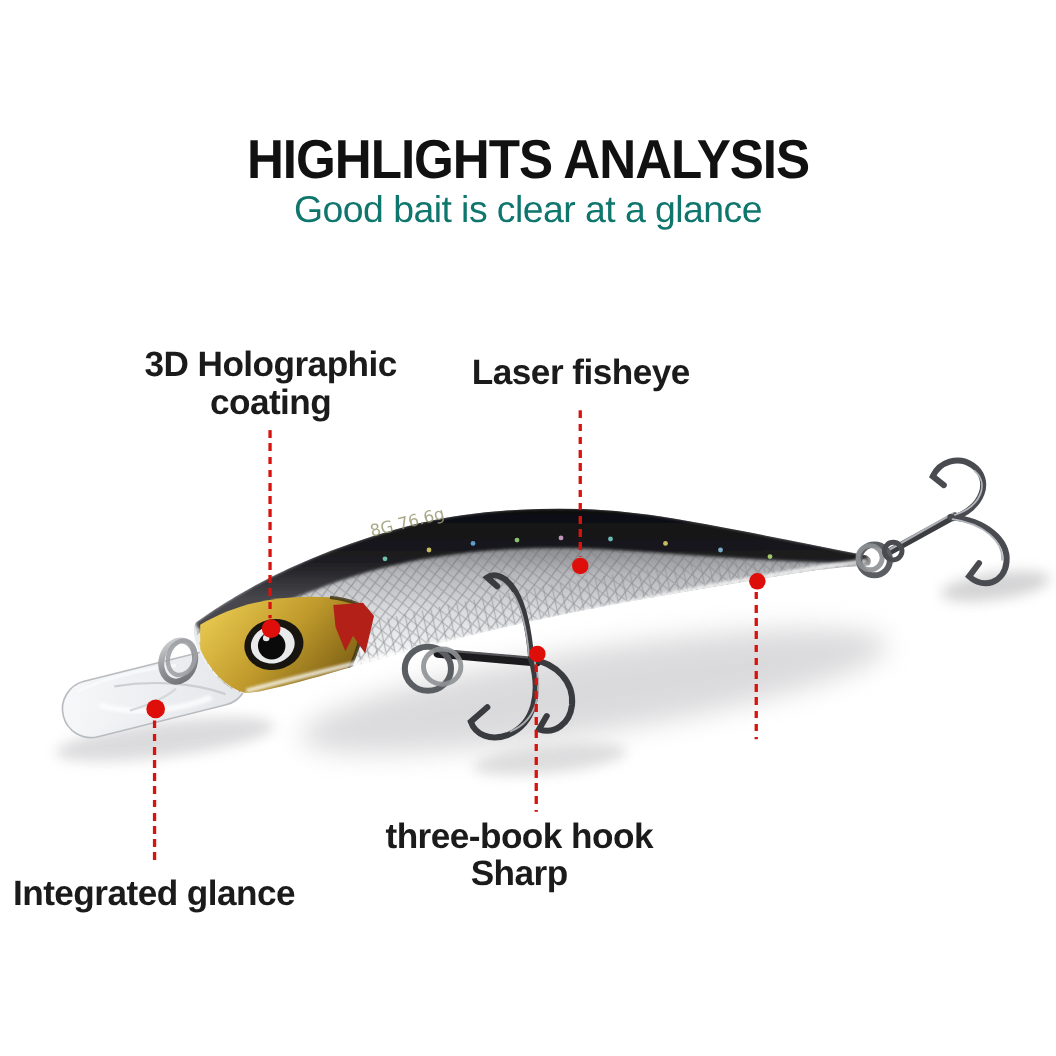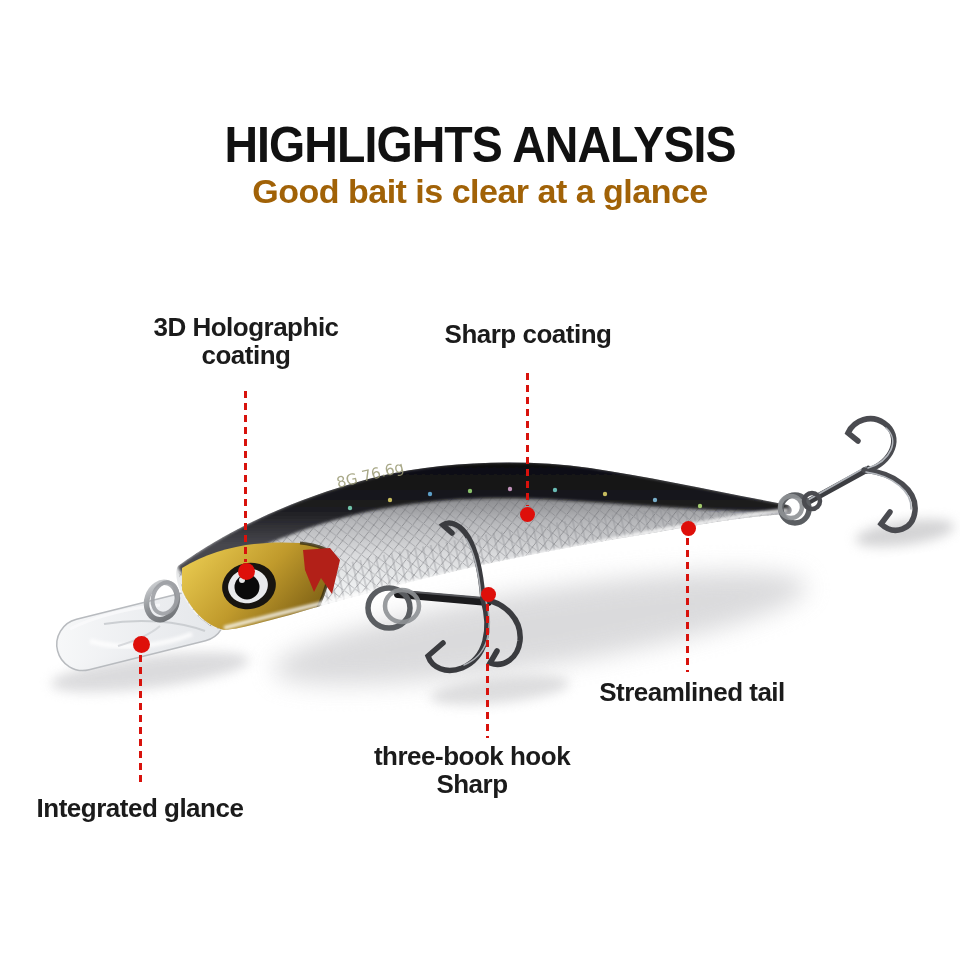--- a/index.html
+++ b/index.html
@@ -7,25 +7,25 @@
     position:relative;width:960px;height:960px;background:#fff;
     font-family:"Liberation Sans","DejaVu Sans",sans-serif;overflow:hidden;
   }
   .title{
     position:absolute;left:480px;top:116px;transform:translateX(-50%) scaleX(.93);
     transform-origin:center top;
     font-size:50px;font-weight:bold;letter-spacing:-1px;color:#111;white-space:nowrap;
   }
   .subtitle{
     position:absolute;left:480px;top:172px;transform:translateX(-50%);
-    font-size:34px;font-weight:bold;letter-spacing:-.5px;color:#a16207;white-space:nowrap;
+    font-size:34px;font-weight:normal;letter-spacing:-.5px;color:#0f766e;white-space:nowrap;
   }
   .callout-label{
     position:absolute;transform:translateX(-50%);text-align:center;
-    font-size:26px;font-weight:bold;letter-spacing:-.5px;line-height:1.07;
+    font-size:32px;font-weight:bold;letter-spacing:-.5px;line-height:1.07;
     color:#1b1b1b;white-space:nowrap;
   }
   .callout-label span{display:block;}
   .callout-line{
     position:absolute;width:3px;
     background:repeating-linear-gradient(to bottom,var(--callout-red,#d8120c) 0 7px,transparent 7px 12px);
   }
   .callout-dot{
     position:absolute;border-radius:50%;background:var(--dot-red,#de0f0a);
   }
@@ -175,30 +175,27 @@
   <div class="subtitle">Good bait is clear at a glance</div>
 
   <div class="callout-label" style="left:246px;top:314px">
     <span>3D Holographic</span>
     <span>coating</span>
   </div>
   <div class="callout-line" style="left:243.5px;top:391px;height:171px"></div>
   <div class="callout-dot" style="left:237.5px;top:562.5px;width:17px;height:17px"></div>
 
   <div class="callout-label" style="left:528px;top:321px">
-    <span>Sharp coating</span>
+    <span>Laser fisheye</span>
   </div>
   <div class="callout-line" style="left:525.5px;top:373px;height:133px"></div>
   <div class="callout-dot" style="left:519.5px;top:506.5px;width:15px;height:15px"></div>
 
   <div class="callout-dot" style="left:680.5px;top:520.5px;width:15px;height:15px"></div>
   <div class="callout-line" style="left:685.5px;top:538px;height:134px"></div>
-  <div class="callout-label" style="left:692px;top:679px">
-    <span>Streamlined tail</span>
-  </div>
 
   <div class="callout-dot" style="left:480.5px;top:586.5px;width:15px;height:15px"></div>
   <div class="callout-line" style="left:485.5px;top:604px;height:134px"></div>
   <div class="callout-label" style="left:472px;top:743px">
     <span>three-book hook</span>
     <span>Sharp</span>
   </div>
 
   <div class="callout-dot" style="left:132.5px;top:635.5px;width:17px;height:17px"></div>
   <div class="callout-line" style="left:138.5px;top:655px;height:129px"></div>

